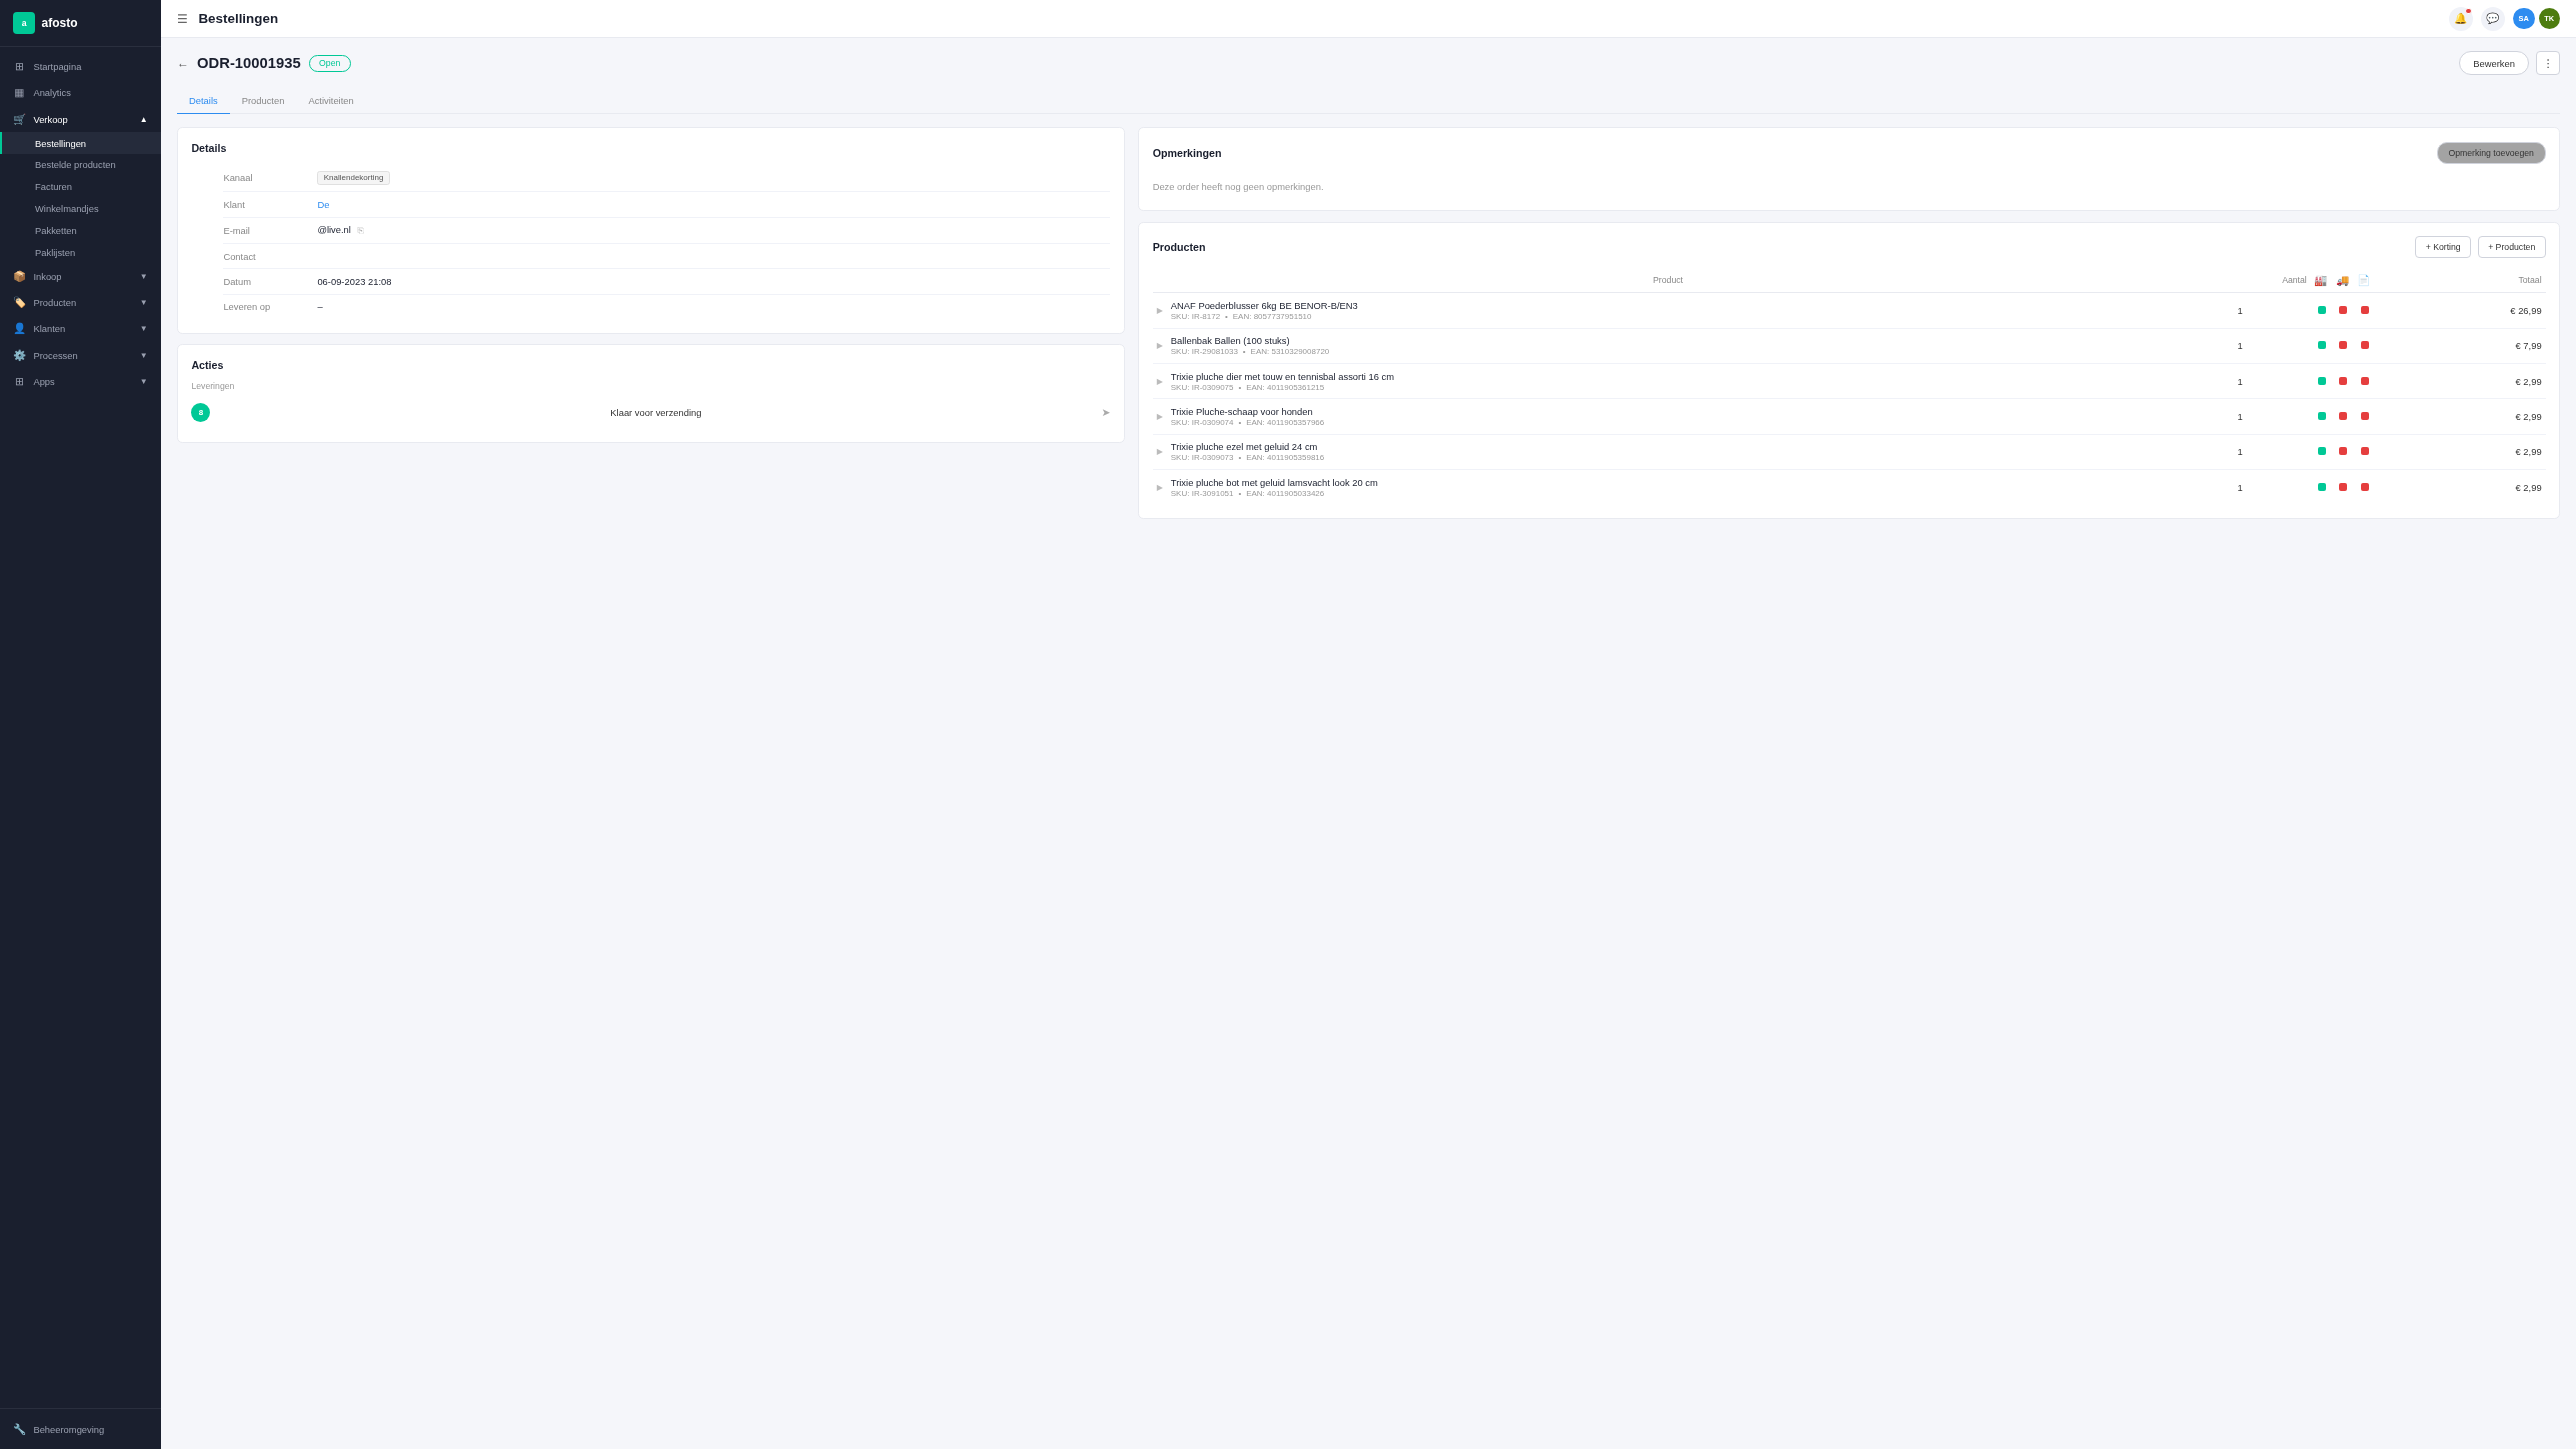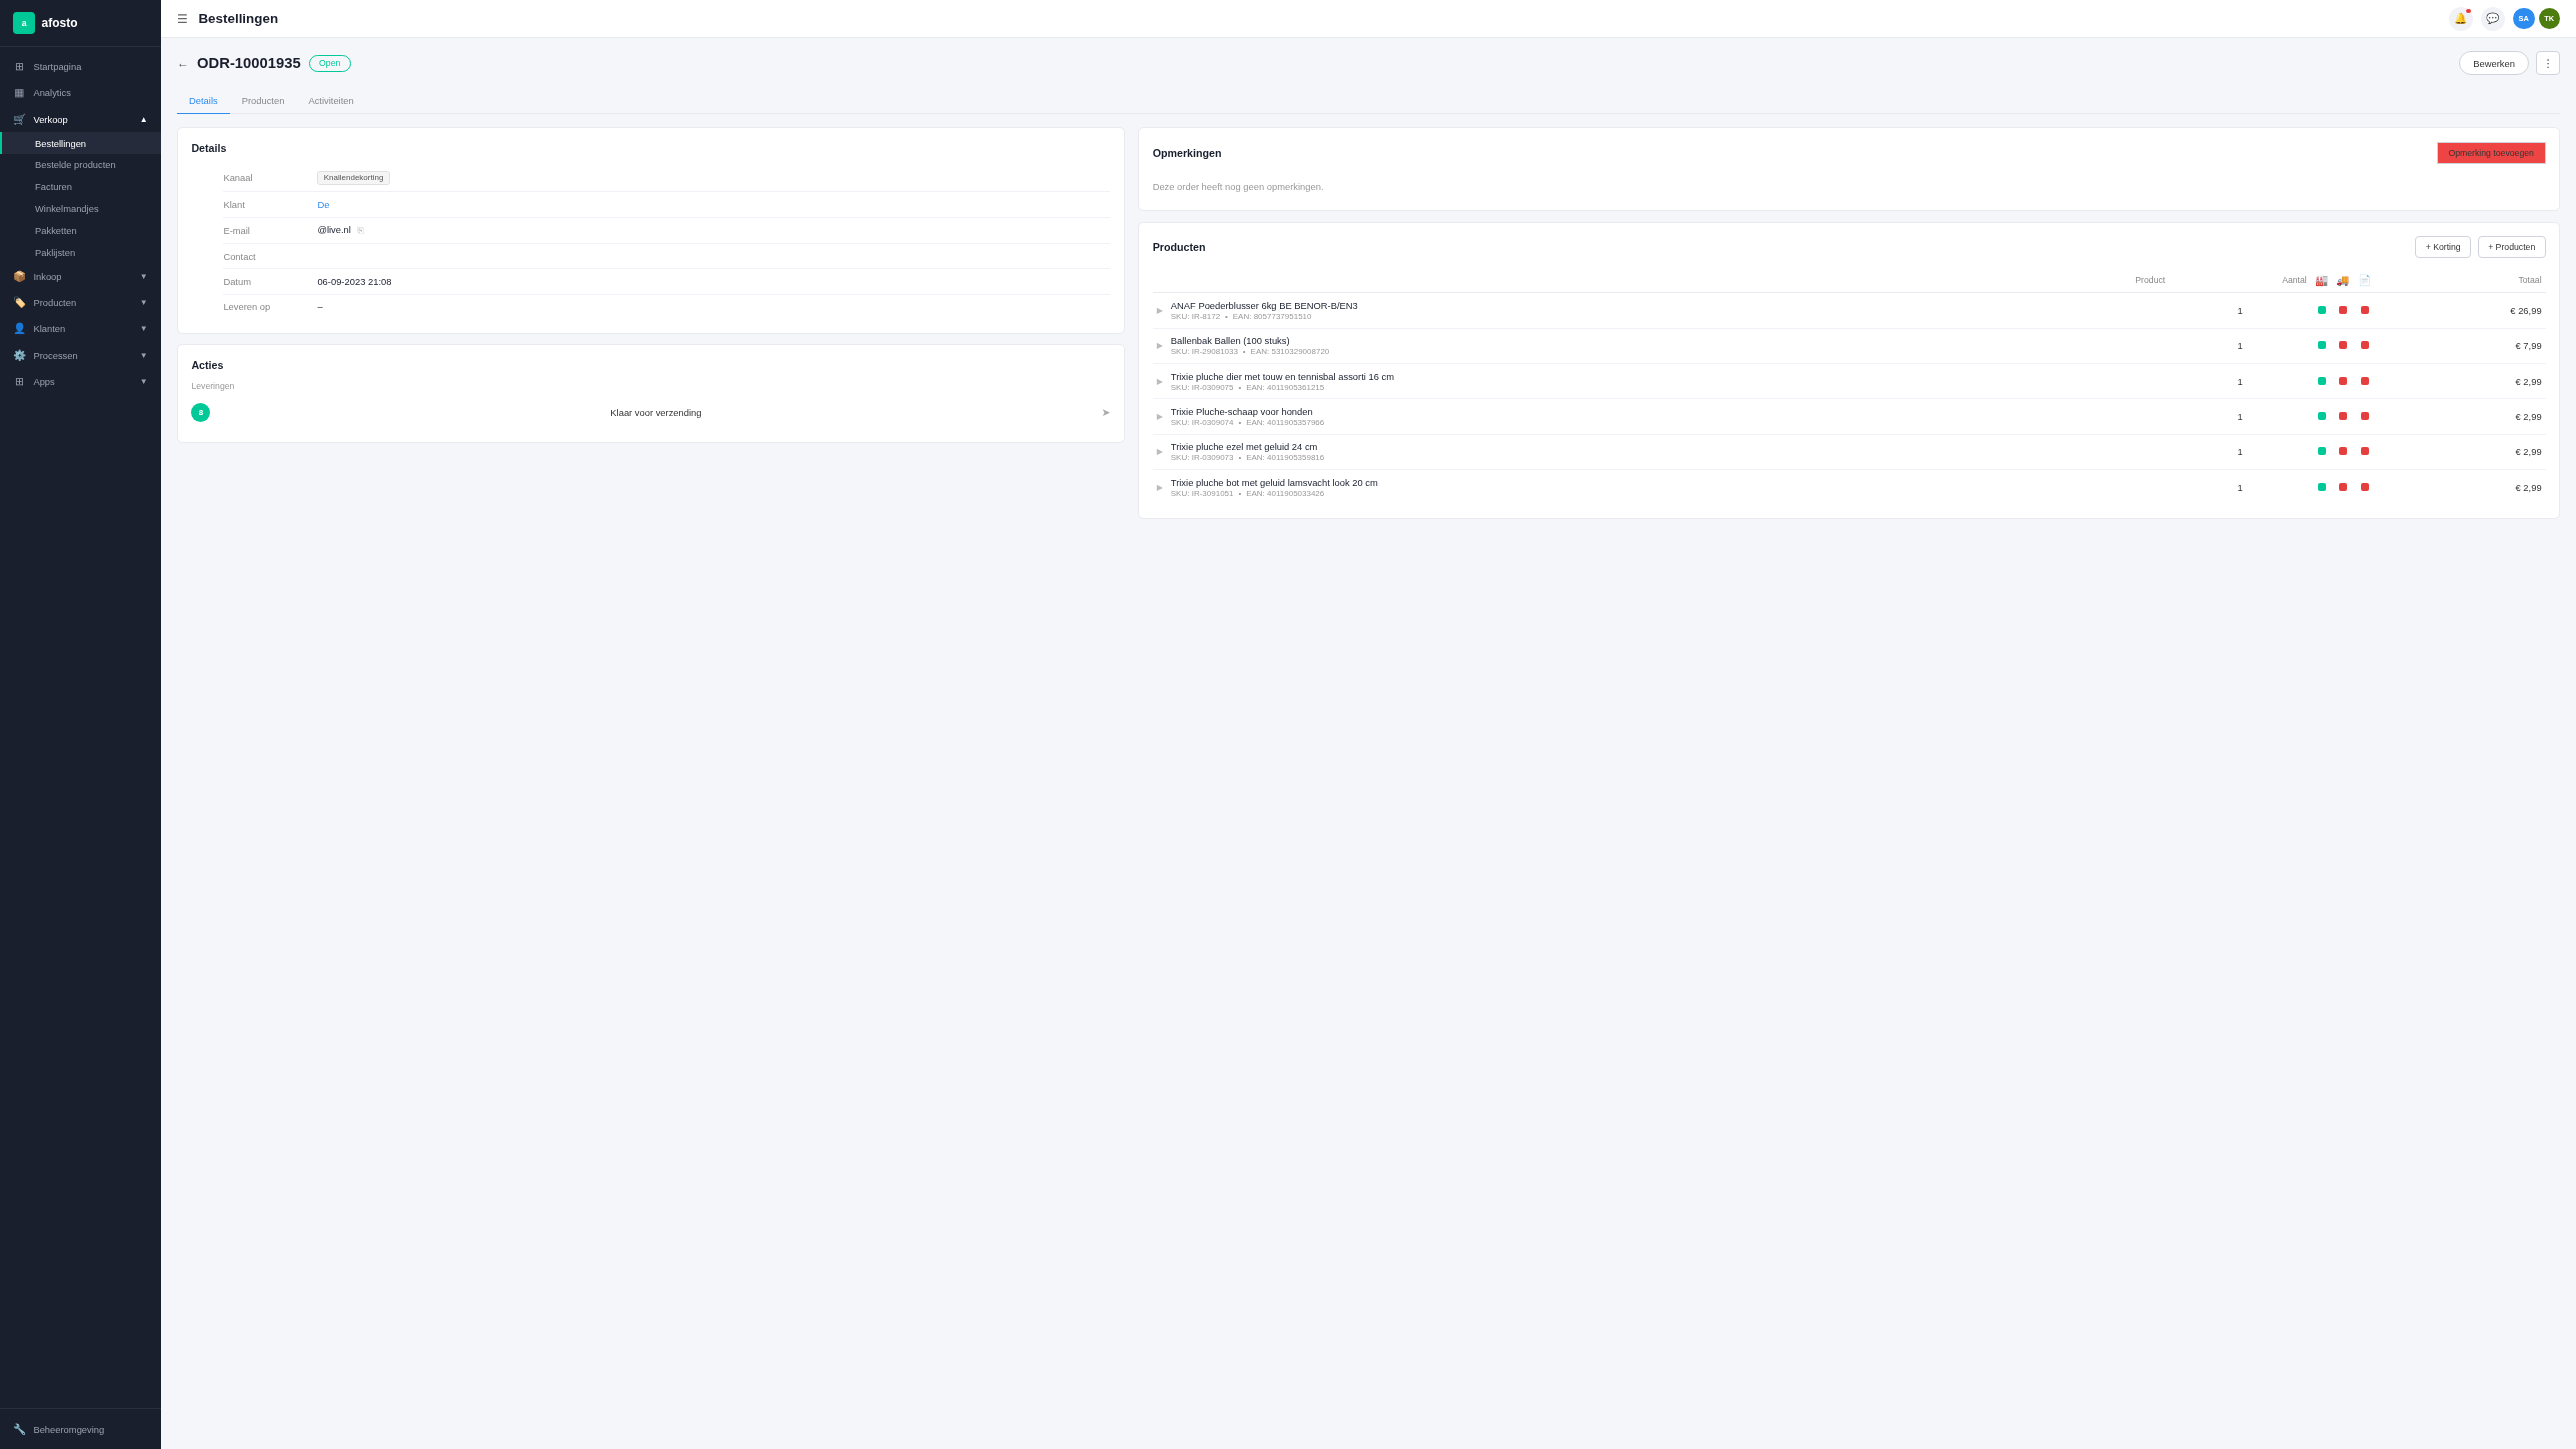--- a/index.html
+++ b/index.html
@@ -283,22 +283,22 @@
     }
     .opmerkingen-header {
       display: flex;
       align-items: center;
       margin-bottom: 10.7px;
     }
     .opmerkingen-title { font-size: 10.7px; font-weight: 600; color: #1a1f2e; flex: 1; }
     .btn-add-opmerking {
       padding: 5.4px 10.7px;
       border: 0.7px solid #d0d3dc;
-      border-radius: 0;
-      background: #ef4444;
+      border-radius: 10px;
+      background: #a3a3a3;
       cursor: pointer;
       font-size: 8.7px;
       color: #333;
       margin-left: 16px;
     }
     .no-opmerkingen { color: #999; font-size: 9.4px; padding: 5.4px 0; }
 
     
     .producten-card {
       background: #fff;
@@ -322,21 +322,21 @@
       font-size: 8.7px;
       color: #333;
       display: flex;
       align-items: center;
       gap: 2.7px;
     }
 
     
     .products-table { width: 100%; border-collapse: collapse; }
     .products-table th {
-      text-align: right;
+      text-align: center;
       font-size: 8.7px;
       color: #888;
       font-weight: 500;
       padding: 5.4px 4px;
       border-bottom: 0.7px solid #e8eaf0;
     }
     .products-table th.right { text-align: right; }
     .products-table td {
       padding: 6.7px 4px;
       border-bottom: 0.7px solid #f0f2f8;

